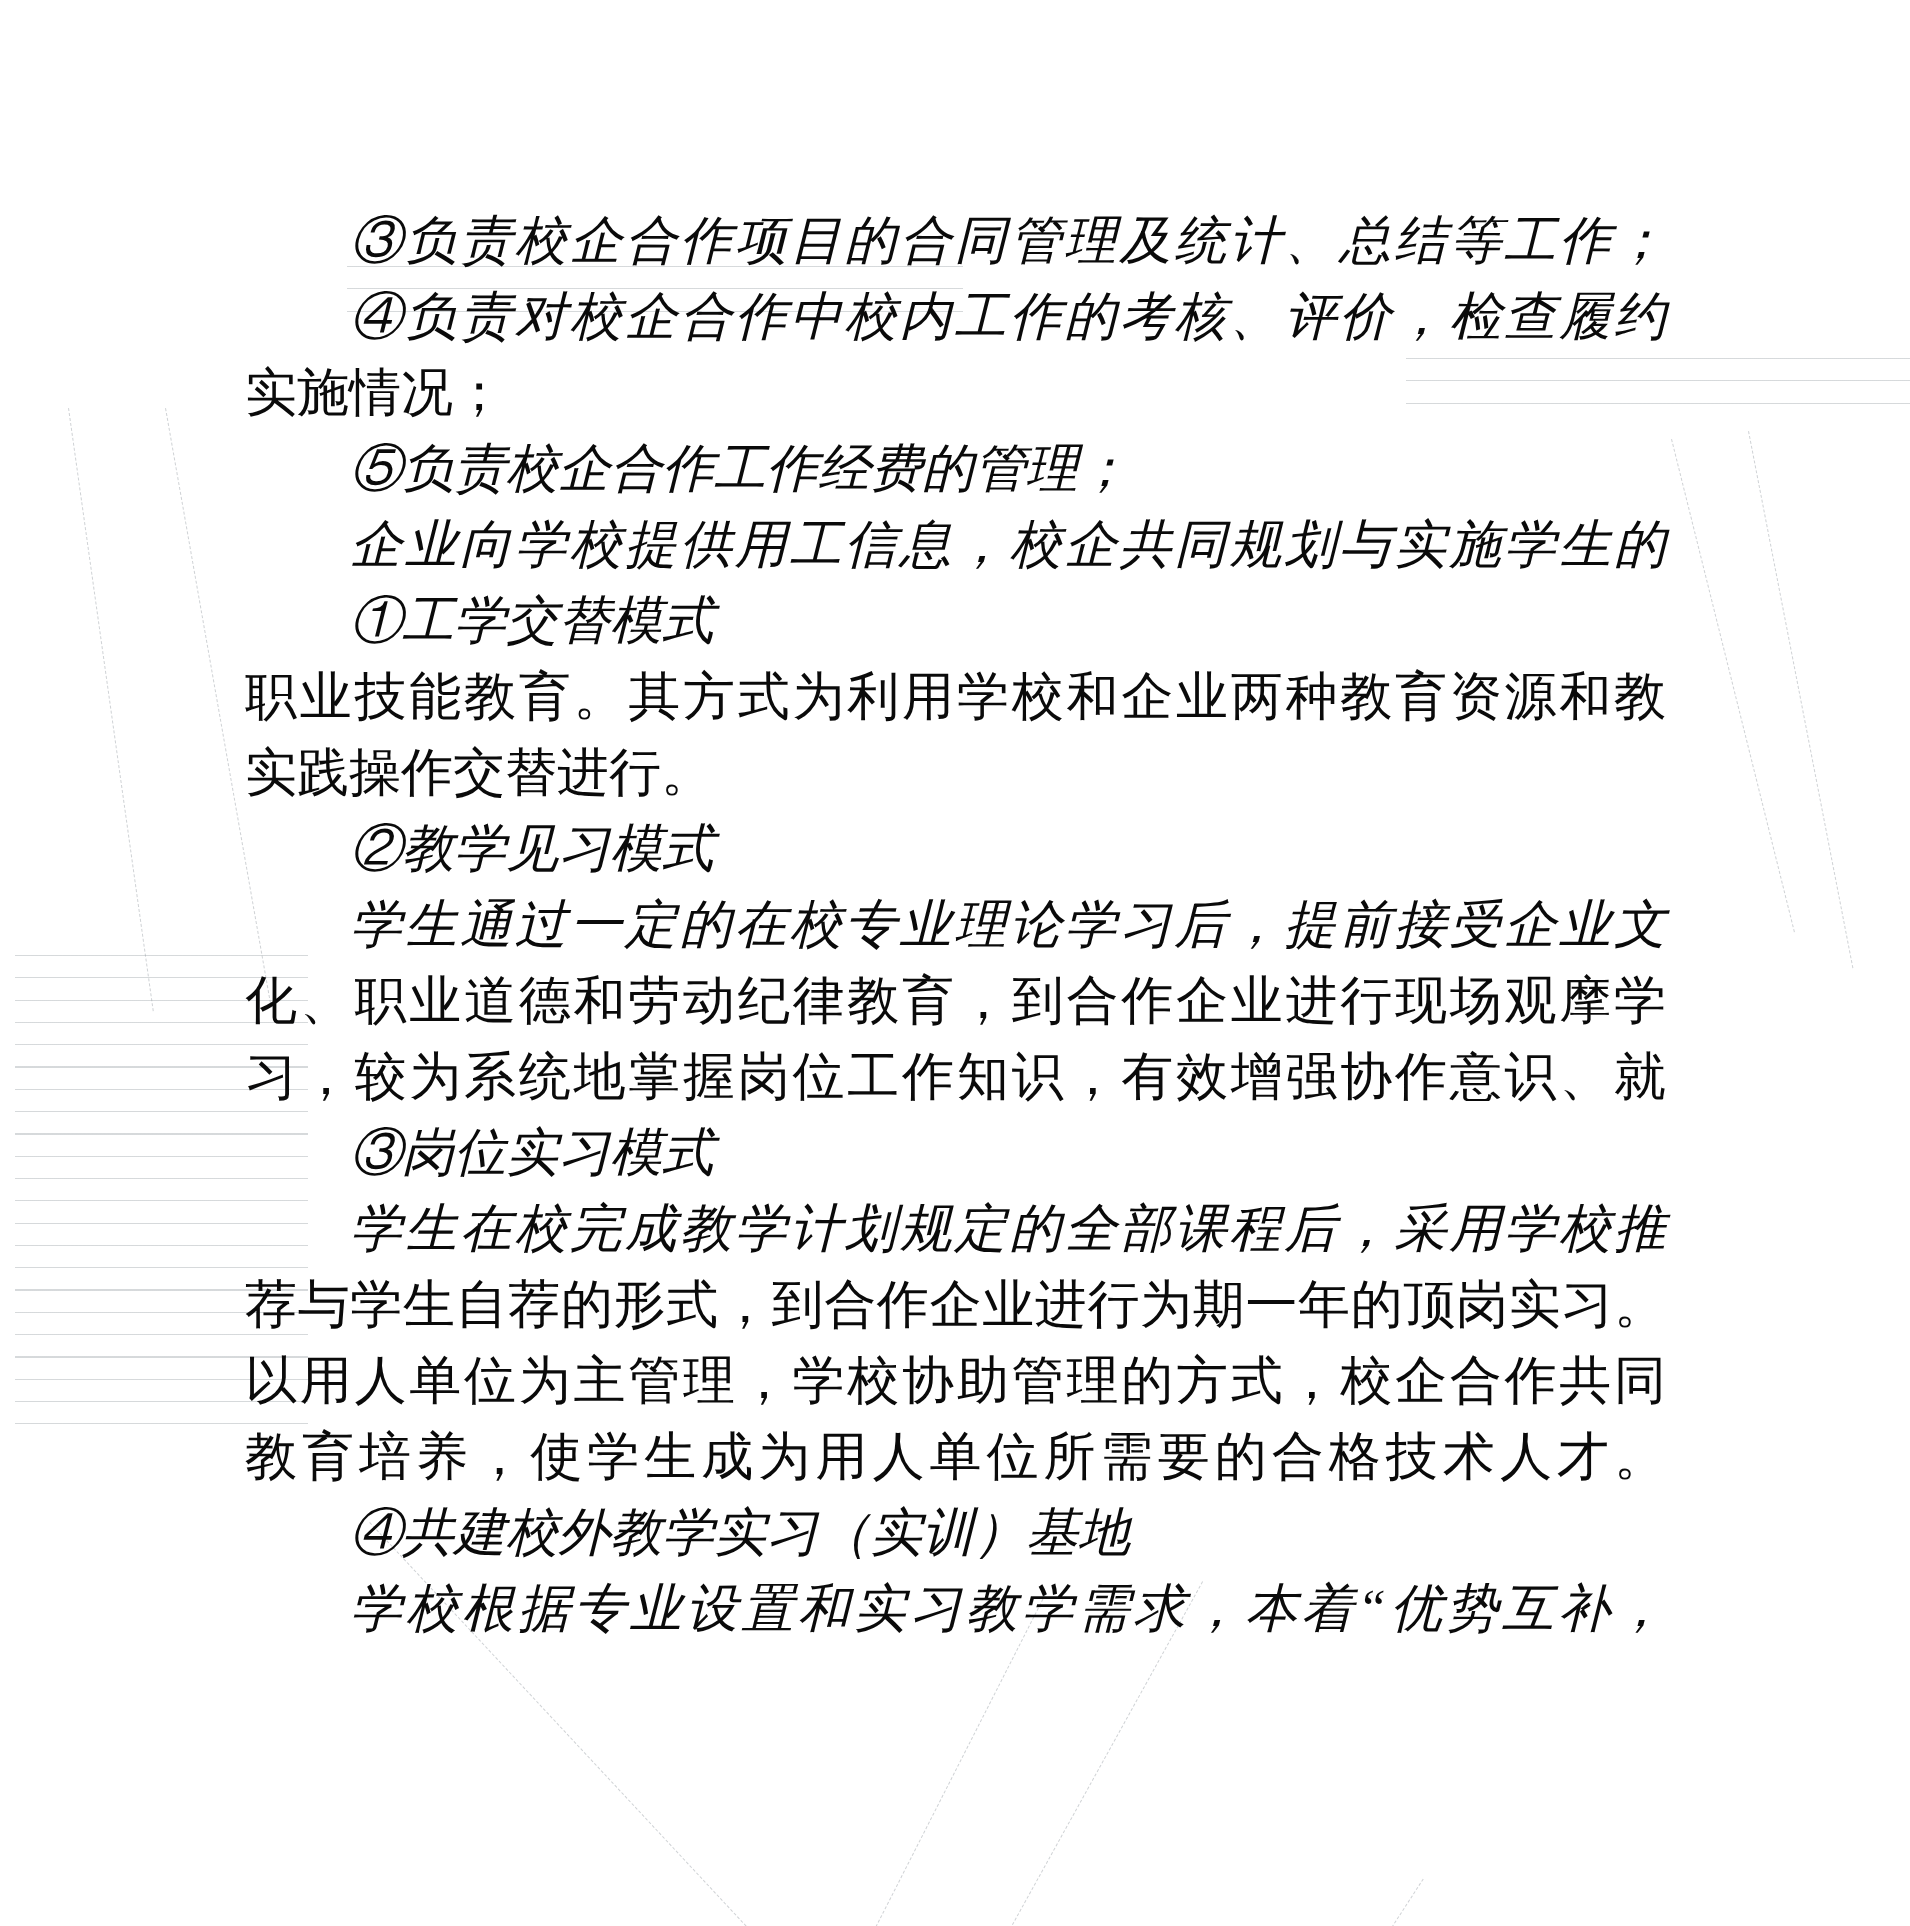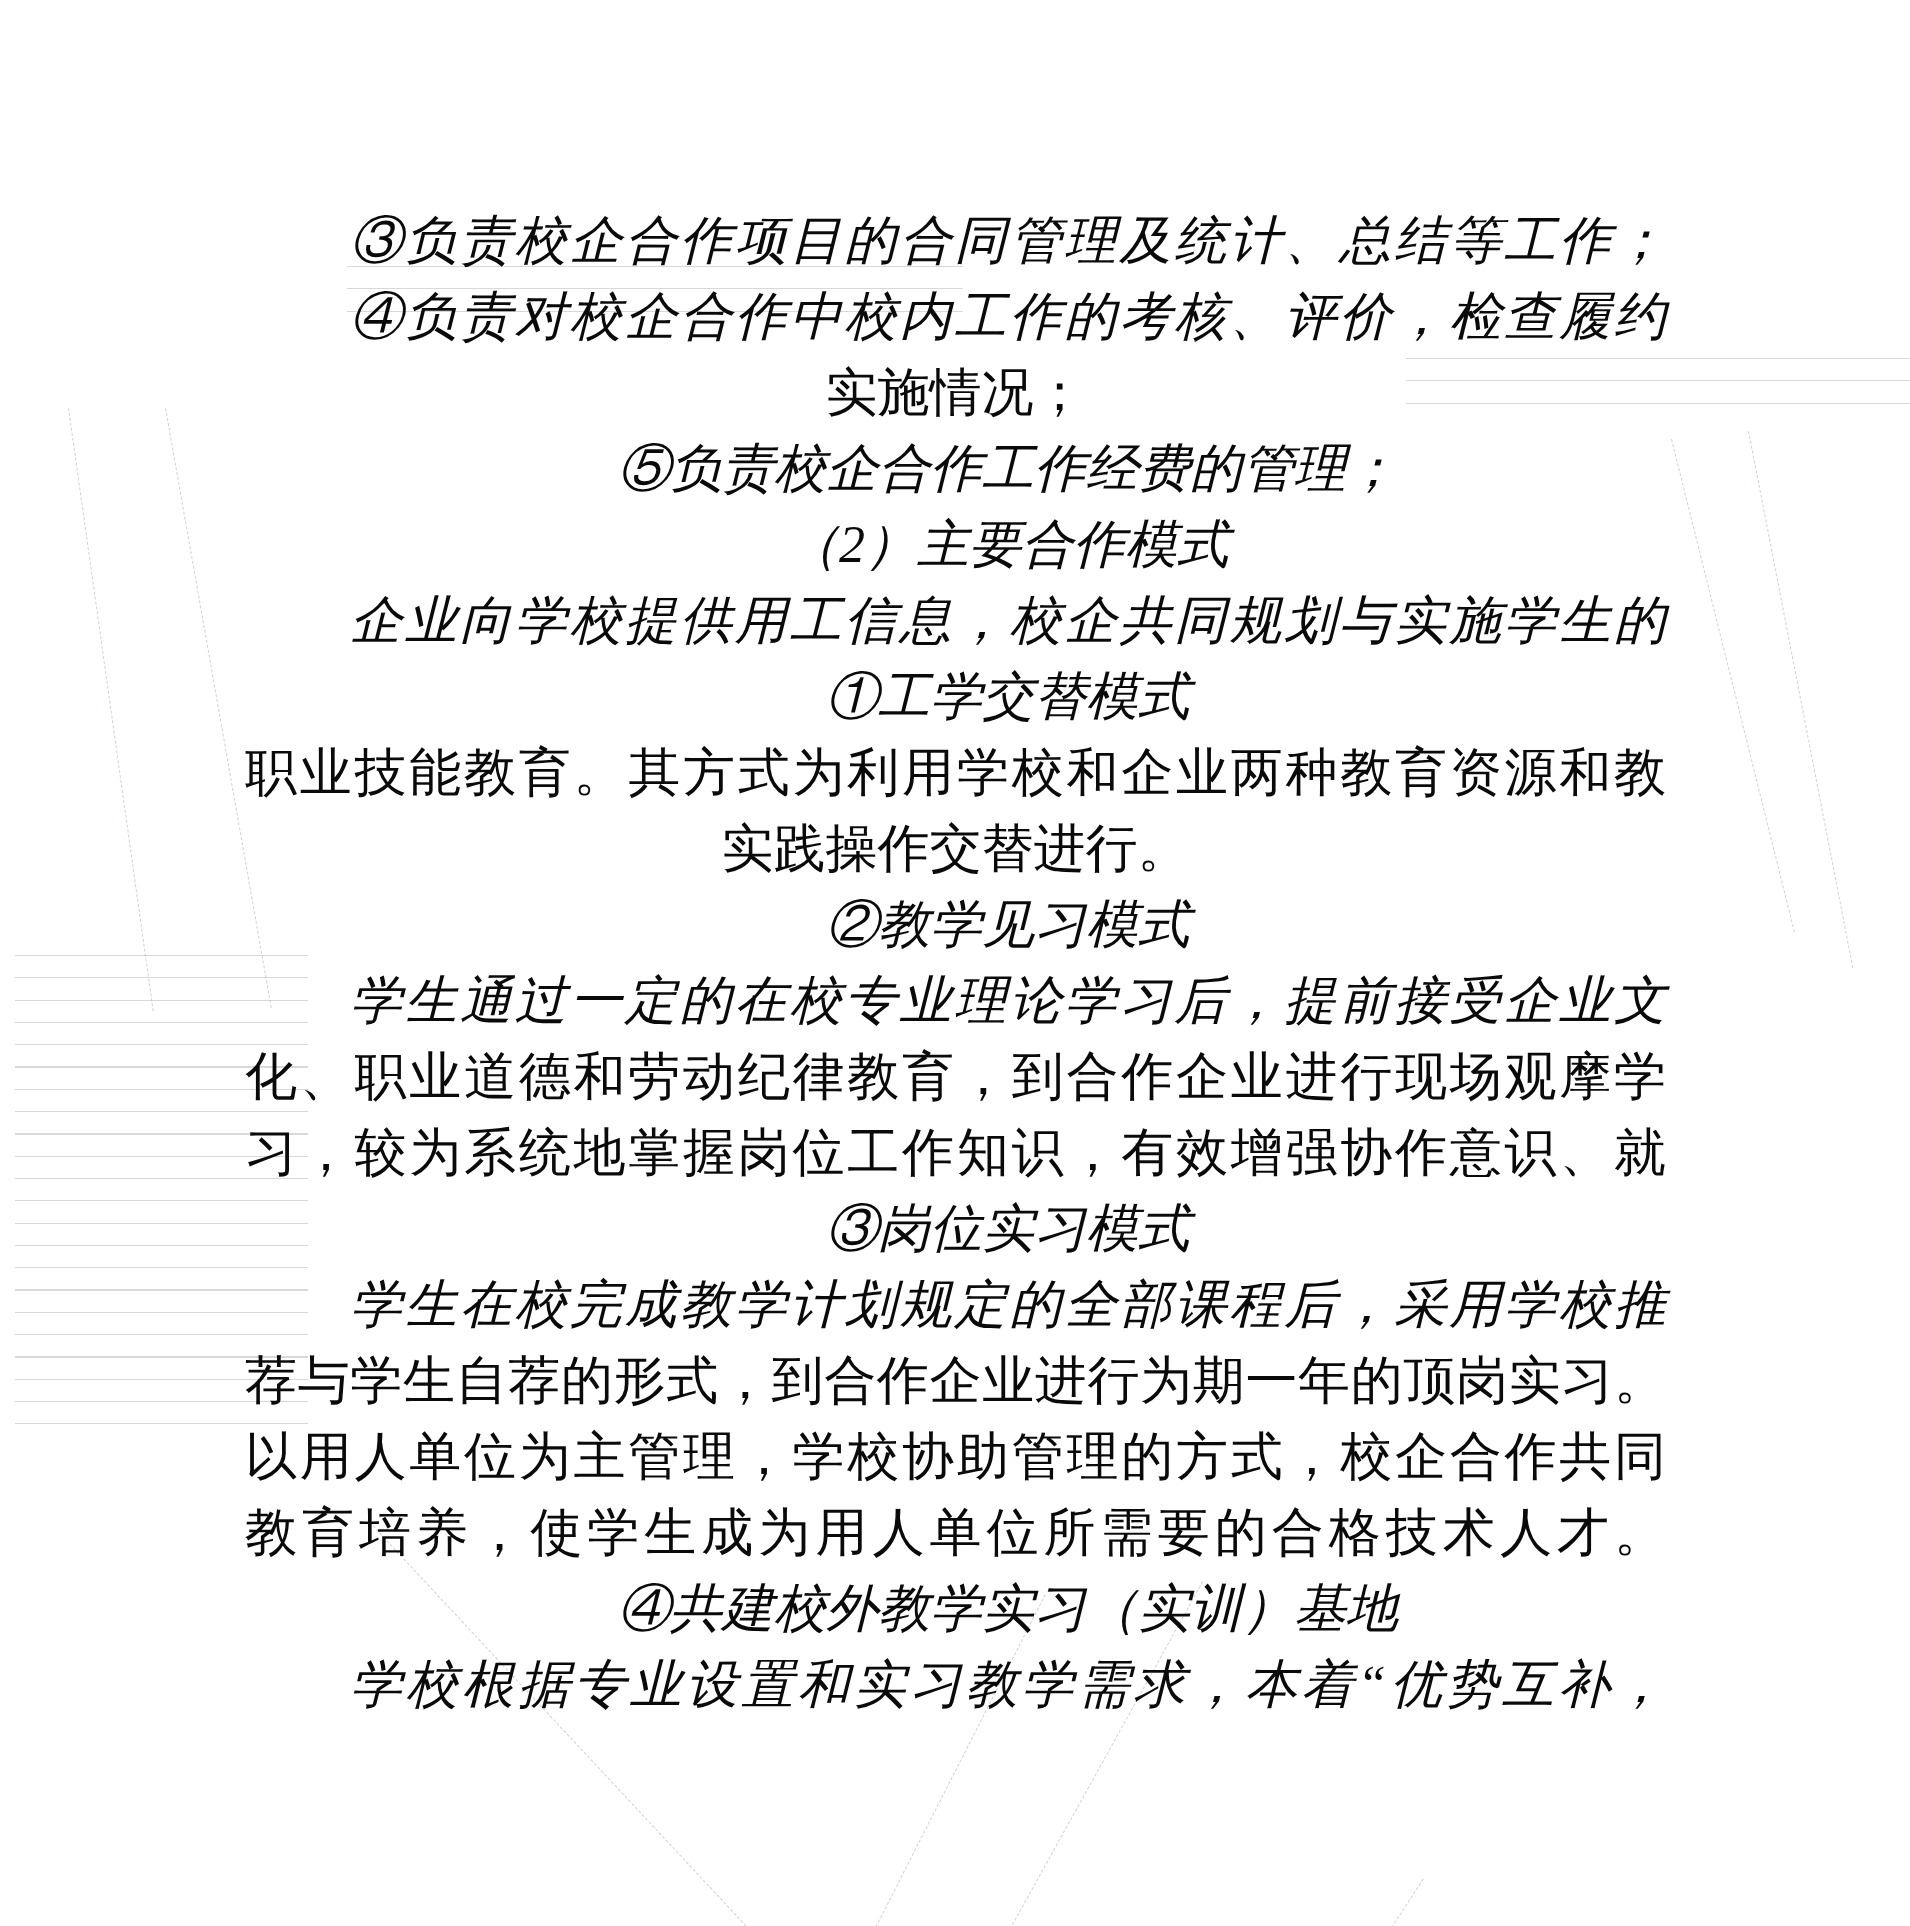--- a/index.html
+++ b/index.html
@@ -26,21 +26,21 @@
   .text-block {
     position: absolute;
     left: 245px; top: 203px; width: 1421px;
     color: #0a0a0a;
   }
   .line {
     font-size: 52px;
     height: 76px;
     line-height: 76px;
     white-space: normal;
-    text-align: center;
+    text-align: left;
     letter-spacing: 0;
   }
   .line.indent { text-indent: 105px; font-style: italic; }
   .line.fill {
     text-align: justify;
     text-align-last: justify;
     text-justify: inter-character;
   }
 </style>
 </head>
@@ -62,21 +62,20 @@
     <div class="art" style="left:586px; top:2693px; width:1271px; transform:rotate(-61deg);"></div>
     <div class="art" style="left:894px; top:2693px; width:971px; transform:rotate(-57deg);"></div>
 
   </div>
 
   <main class="text-block">
       <div class="line indent fill">③负责校企合作项目的合同管理及统计、总结等工作；</div>
       <div class="line indent fill">④负责对校企合作中校内工作的考核、评价，检查履约</div>
       <div class="line">实施情况；</div>
       <div class="line indent">⑤负责校企合作工作经费的管理；</div>
-      <div class="line indent">（2）主要合作模式</div>
       <div class="line indent fill">企业向学校提供用工信息，校企共同规划与实施学生的</div>
       <div class="line indent">①工学交替模式</div>
       <div class="line fill">职业技能教育。其方式为利用学校和企业两种教育资源和教</div>
       <div class="line">实践操作交替进行。</div>
       <div class="line indent">②教学见习模式</div>
       <div class="line indent fill">学生通过一定的在校专业理论学习后，提前接受企业文</div>
       <div class="line fill">化、职业道德和劳动纪律教育，到合作企业进行现场观摩学</div>
       <div class="line fill">习，较为系统地掌握岗位工作知识，有效增强协作意识、就</div>
       <div class="line indent">③岗位实习模式</div>
       <div class="line indent fill">学生在校完成教学计划规定的全部课程后，采用学校推</div>

